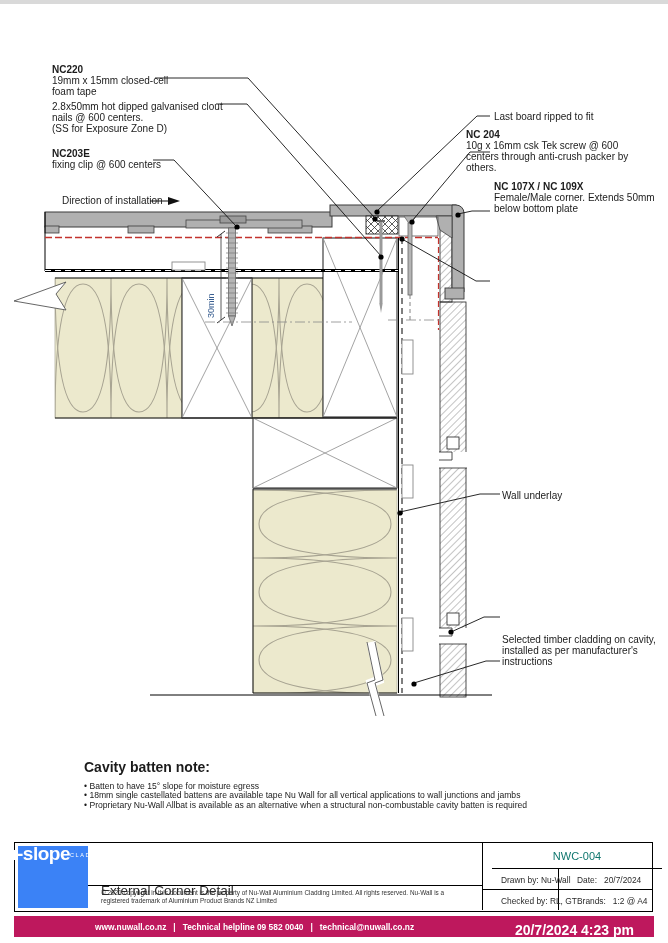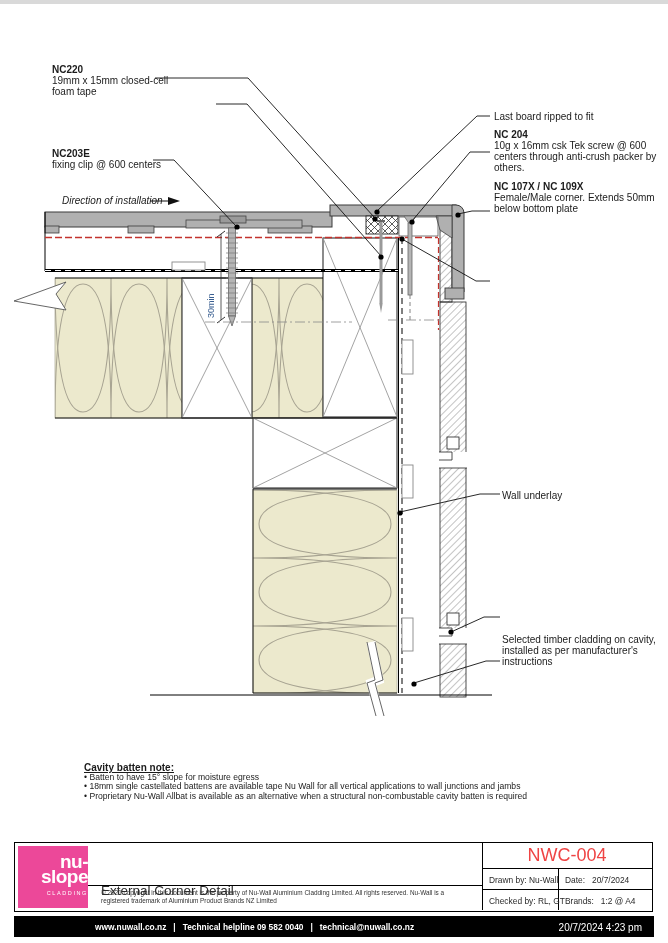--- a/index.html
+++ b/index.html
@@ -2,45 +2,45 @@
 <html><head>
 <meta charset="utf-8">
 <style>
   html,body{margin:0;padding:0;background:#fff;}
   .sheet{position:relative;width:668px;height:943px;background:#fff;overflow:hidden;
          font-family:"Liberation Sans", sans-serif;color:#1b1b1b;}
   .topstrip{position:absolute;left:0;top:0;width:668px;height:4px;background:#d9d9d9;}
   .draw{position:absolute;left:0;top:0;}
   .lbl{position:absolute;font-size:10px;line-height:11px;white-space:nowrap;}
   .lbl .code{font-weight:bold;}
-  .lbl.italic{font-style:italic;}
+  .lbl.italic{}
   
   .notes{position:absolute;left:84px;top:763px;font-size:8.6px;line-height:9.6px;}
-  .notes .ntitle{font-weight:bold;font-size:10px;margin-bottom:0;text-decoration:underline;}
+  .notes .ntitle{font-weight:bold;font-size:14px;margin-bottom:9px;}
   .notes .bullet{white-space:nowrap;}
   .notes .bullet::before{content:"\2022  ";}
   
   .tb{position:absolute;left:14px;top:842px;width:639px;height:70px;border:1.3px solid #000;box-sizing:border-box;}
-  .tb .logo{position:absolute;left:3px;top:3px;width:70px;height:62px;background:#ec4899;color:#fff;
-            display:flex;flex-direction:column;align-items:flex-end;justify-content:center;line-height:15px;}
+  .tb .logo{position:absolute;left:3px;top:3px;width:70px;height:62px;background:#3b82f6;color:#fff;
+            display:flex;align-items:flex-start;justify-content:center;line-height:15px;}
   .tb .logo .l1,.tb .logo .l2{font-weight:bold;font-size:19px;letter-spacing:-0.5px;}
   .tb .logo .sub{font-size:5.5px;letter-spacing:1.6px;margin-top:2px;}
   .tb .dtitle{position:absolute;left:86px;top:16px;font-size:13.5px;color:#2a2a2a;margin-top:24px;}
   .tb .tline{position:absolute;left:73px;top:42px;width:394px;border-top:1px solid #000;}
   .tb .copyright{position:absolute;left:86px;top:46px;width:372px;font-size:6.4px;line-height:8px;color:#333;}
   .tb .vsep1{position:absolute;left:467px;top:0;height:67.4px;border-left:1.2px solid #000;}
-  .tb .cellno{position:absolute;left:467px;top:0;width:170px;height:25px;display:flex;align-items:center;justify-content:center;
-              font-size:18px;color:#ef4444;border-bottom:1.2px solid #000;}
+  .tb .cellno{position:absolute;left:477px;top:0;width:170px;height:25px;display:flex;align-items:center;justify-content:center;
+              font-size:11px;color:#0f766e;border-bottom:1.2px solid #000;}
   .tb .hrow2{position:absolute;left:467px;top:46px;width:170px;border-top:1.2px solid #000;}
   .tb .vsep2{position:absolute;left:543px;top:25px;height:42.4px;border-left:1.2px solid #000;}
-  .tb .cell{position:absolute;font-size:8.4px;color:#2a2a2a;white-space:nowrap;}
+  .tb .cell{position:absolute;font-size:8.4px;color:#2a2a2a;white-space:nowrap;margin-left:12px;}
   
-  .footer{position:absolute;left:14px;top:916px;width:640px;height:21px;background:#000000;color:#fff;}
+  .footer{position:absolute;left:14px;top:916px;width:640px;height:21px;background:#be185d;color:#fff;}
   .footer .contact{position:absolute;left:81px;top:6px;font-size:8.4px;font-weight:bold;white-space:pre;}
-  .footer .stamp{position:absolute;right:12px;top:6px;font-size:10px;font-weight:normal;white-space:pre;}
+  .footer .stamp{position:absolute;right:20px;top:6px;font-size:14px;font-weight:bold;white-space:pre;}
 </style>
 </head>
 <body>
 
 <div class="sheet">
   <div class="topstrip"></div>
 
   <svg class="draw" width="668" height="760" viewBox="0 0 668 760">
     <defs>
       <pattern id="battH" width="56" height="140" patternUnits="userSpaceOnUse" patternTransform="translate(55,278)">
@@ -206,28 +206,33 @@
       <circle cx="451" cy="632" r="2.6"></circle>
         <circle cx="414" cy="684" r="2.6"></circle>
     </g>
   </svg>
 
   <div class="lbl" style="left:52px;top:64px">
     <div class="code">NC220</div>
     <div>19mm x 15mm closed-cell</div>
     <div>foam tape</div>
   </div>
+  <div class="lbl" style="left:52px;top:101px">
+    <div>2.8x50mm hot dipped galvanised clout</div>
+    <div>nails @ 600 centers.</div>
+    <div>(SS for Exposure Zone D)</div>
+  </div>
   <div class="lbl" style="left:52px;top:148px">
     <div class="code">NC203E</div>
     <div>fixing clip @ 600 centers</div>
   </div>
   <div class="lbl italic" style="left:62px;top:195px">Direction of installation</div>
 
   <div class="lbl" style="left:494px;top:111px">Last board ripped to fit</div>
-  <div class="lbl" style="left:494px;top:129px">
+  <div class="lbl" style="left:466px;top:129px">
     <div class="code">NC 204</div>
     <div>10g x 16mm csk Tek screw @ 600</div>
     <div>centers through anti-crush packer by</div>
     <div>others.</div>
   </div>
   <div class="lbl" style="left:494px;top:181px">
     <div class="code">NC 107X / NC 109X</div>
     <div>Female/Male corner. Extends 50mm</div>
     <div>below bottom plate</div>
   </div>

